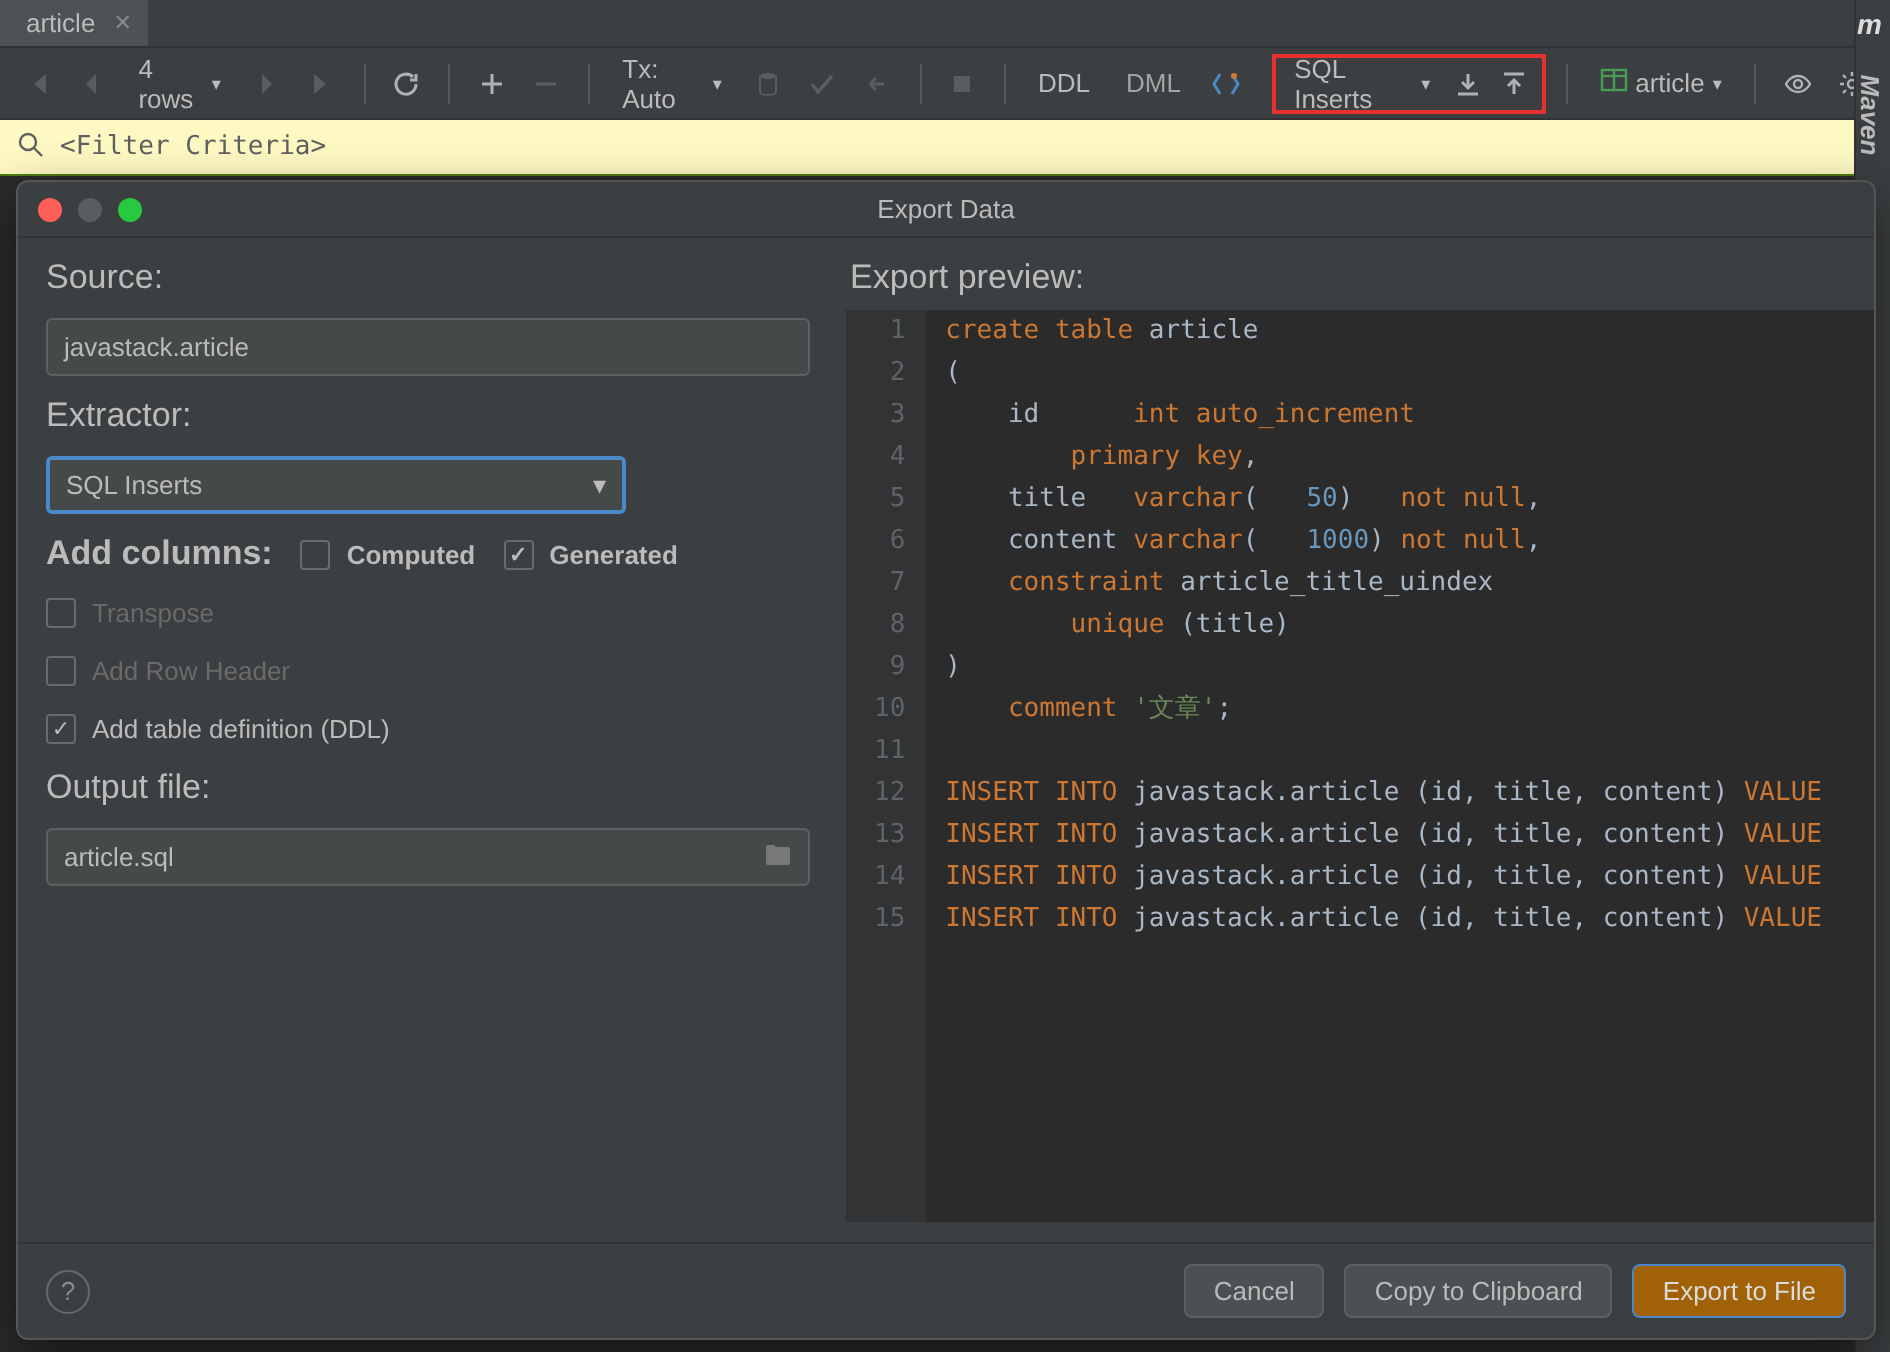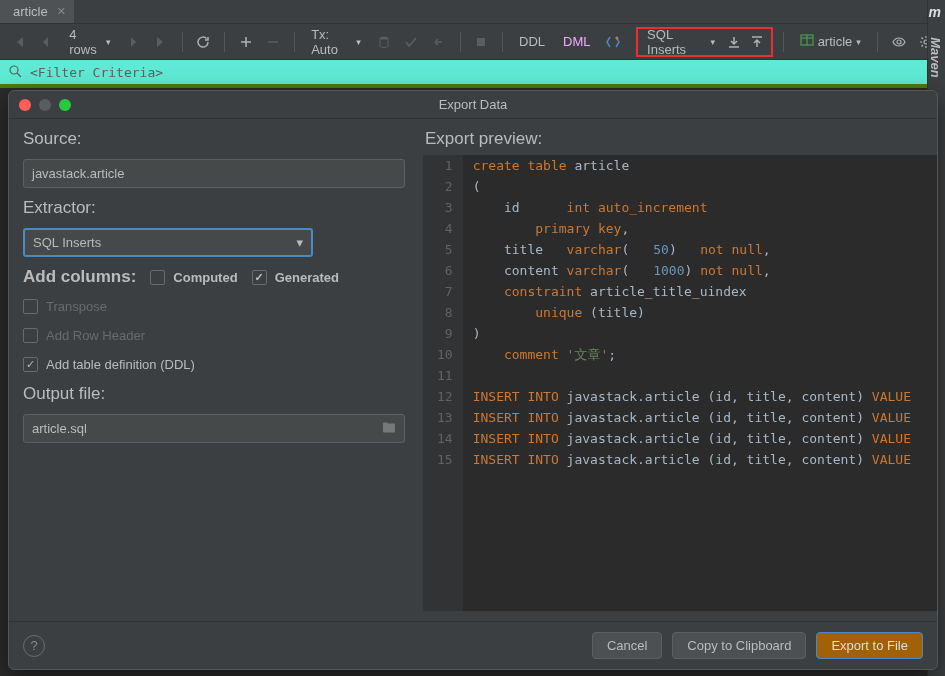--- a/index.html
+++ b/index.html
@@ -67,21 +67,21 @@
   padding: 0 6px;
   color: #bbb;
   cursor: pointer;
 }
 .sep { width: 1px; height: 20px; background: #555; margin: 0 4px; }
 .ddl-btn, .dml-btn {
   padding: 0 6px;
   color: #bbb;
   cursor: pointer;
 }
-.dml-btn { color: #f0abfc; }
+.dml-btn { color: #a3a3a3; }
 .spacer { flex: 1; }
 .red-box {
   border: 2px solid #e83030;
   display: flex;
   align-items: center;
   padding: 2px 3px;
   gap: 2px;
   height: 30px;
 }
 .extractor-dd {
@@ -120,22 +120,22 @@
   font-weight: bold;
   color: #ddd;
   font-size: 14px;
 }
 .filter-row {
   height: 28px;
   display: flex;
   align-items: center;
   padding: 0 8px;
   gap: 8px;
-  background: #5eead4;
-  border-bottom: 4px solid #4d7c0f;
+  background: #fef9c3;
+  border-bottom: 1px solid #4d7c0f;
   font-family: "Menlo", "Consolas", monospace;
   color: #606060;
 }
 .dialog {
   position: absolute;
   left: 8px;
   top: 90px;
   width: 930px;
   height: 580px;
   background: #3c3f41;

